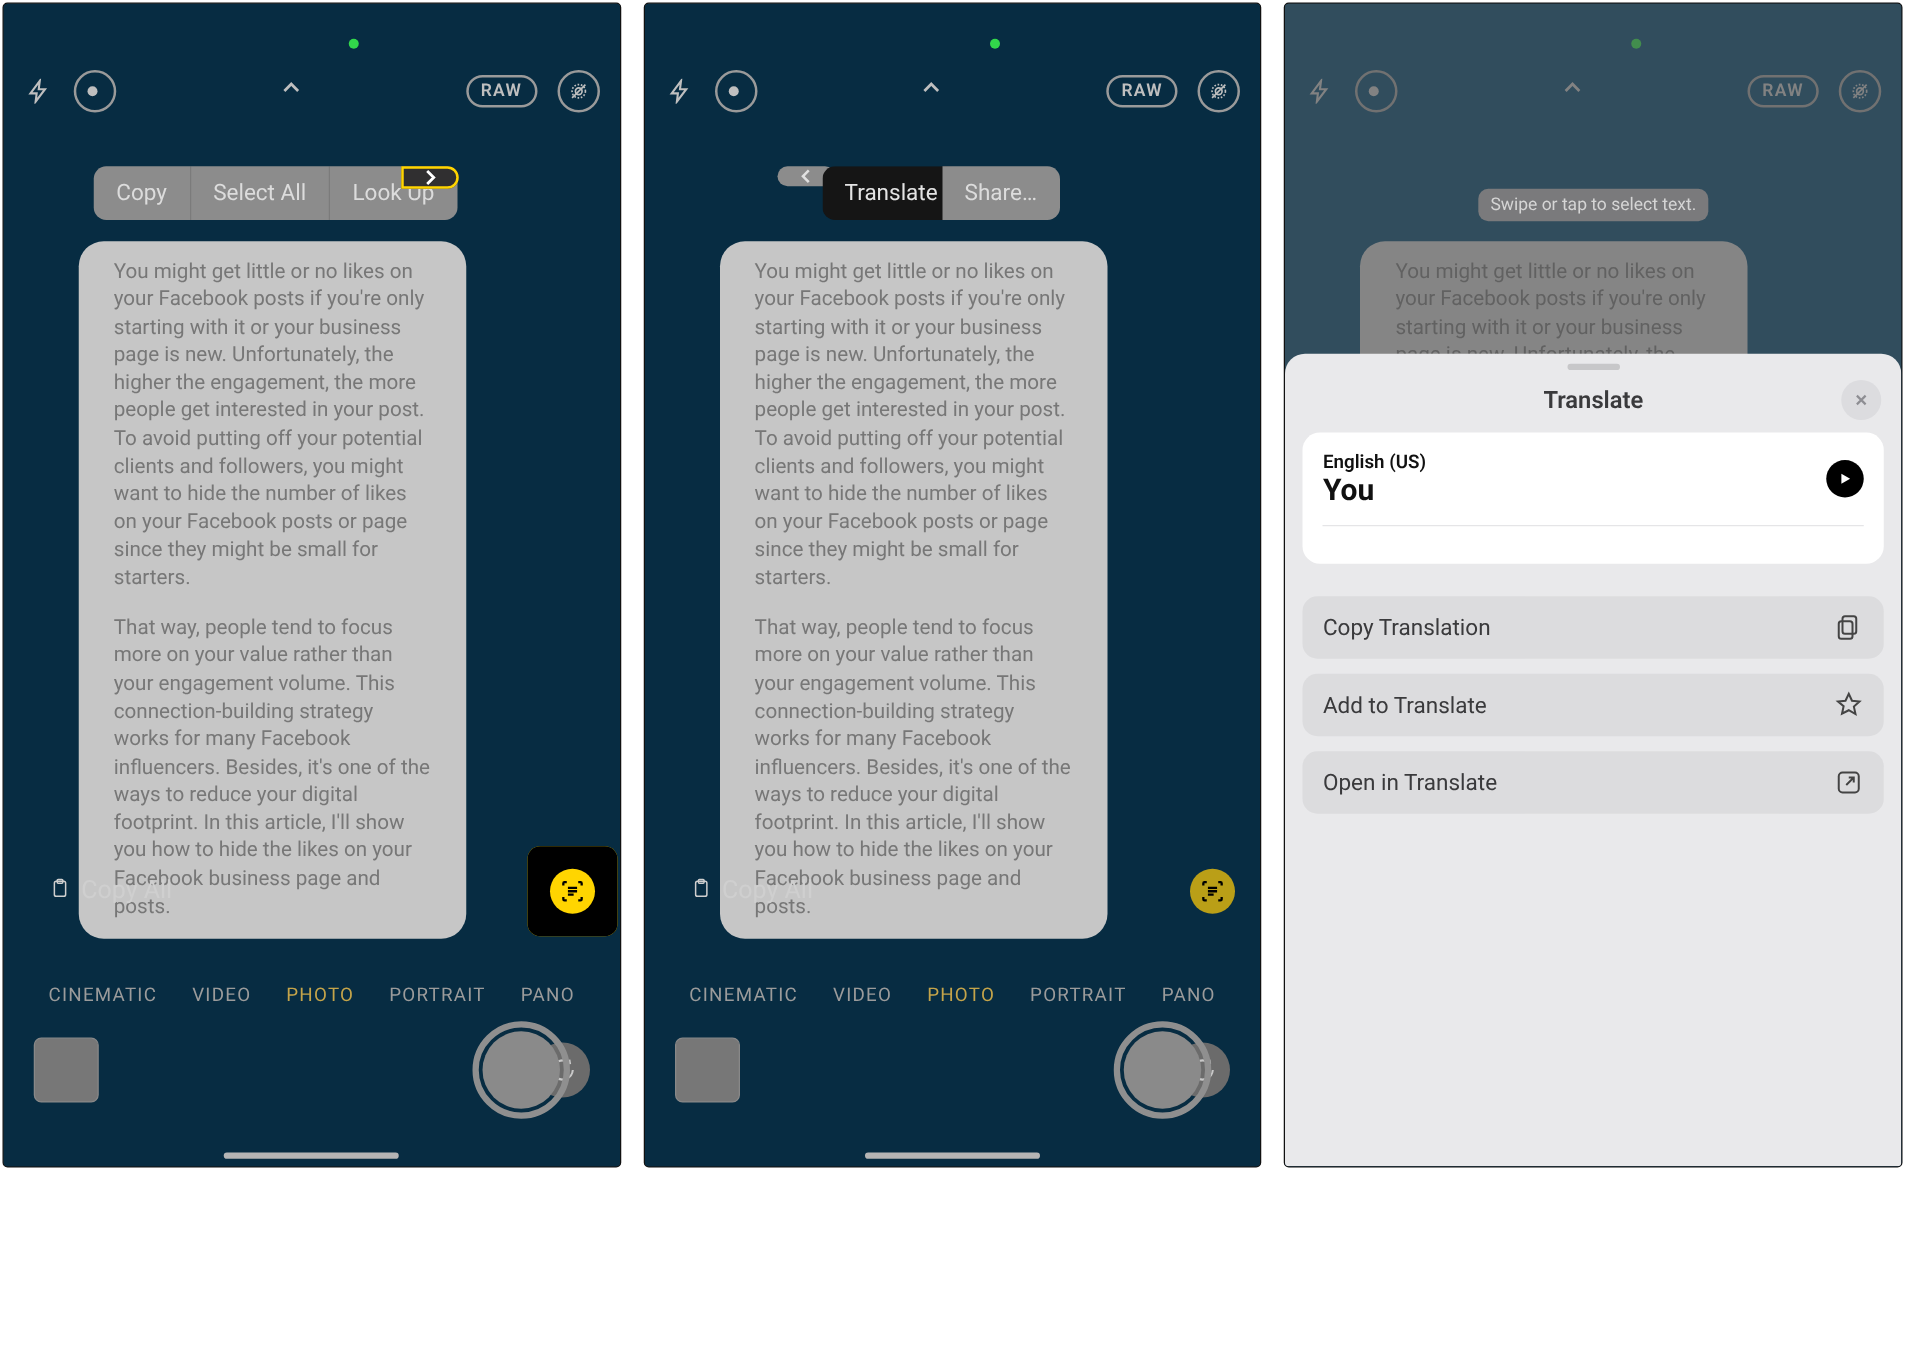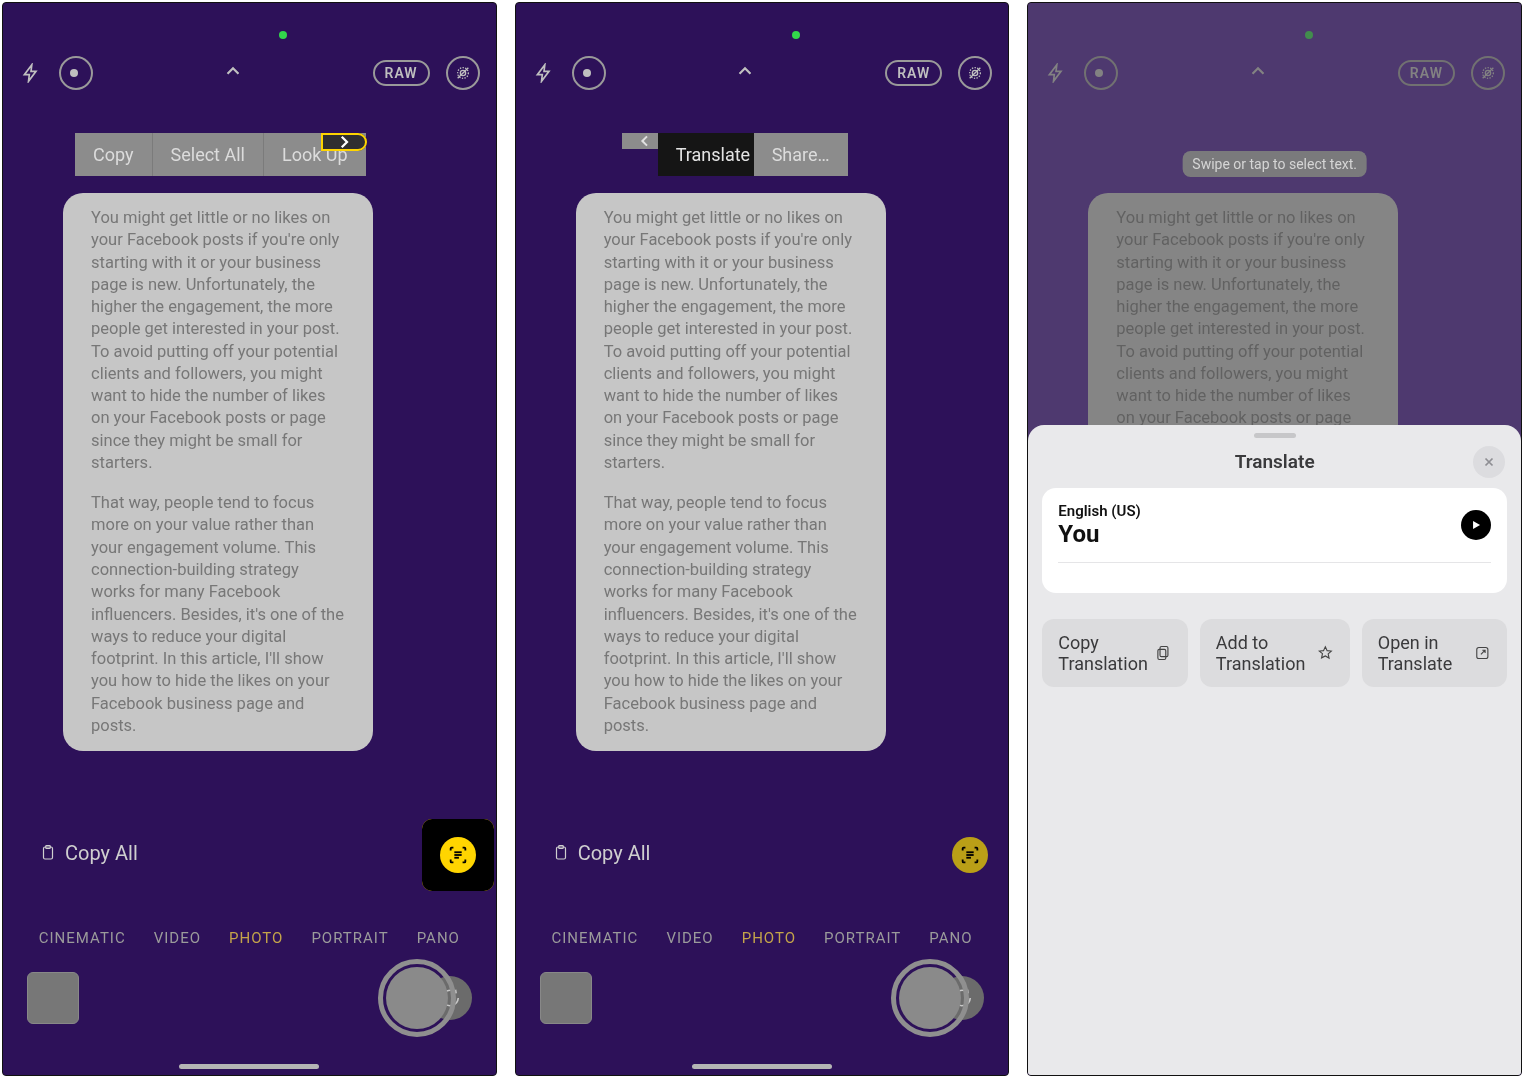--- a/index.html
+++ b/index.html
@@ -19,22 +19,22 @@
     width:1524px;
   }
   .row {
     display:flex;
     gap:18px;
     padding:2px;
   }
   .phone {
     position:relative;
     flex:1;
-    height:1074px;
-    background:#4c1d95;
+    height:932px;
+    background:#0c4a6e;
     border-radius:4px;
     overflow:hidden;
     border:1px solid #111;
     color:#bfbfbf;
   }
   .dim-overlay {
     position:absolute;
     inset:0;
     background:rgba(0,0,0,0.4);
     pointer-events:none;
@@ -87,21 +87,21 @@
     font-size:16.5px;
     line-height:1.35;
   }
   .textcard p{margin:0 0 18px 0;}
   .textcard p:last-child{margin:0;}
   
   .tooltip-dark, .tooltip-light {
     position:absolute;
     display:flex;
     align-items:stretch;
-    border-radius:0;
+    border-radius:10px;
     overflow:hidden;
     font-size:18px;
   }
   .tooltip-dark { background:#302f30; color:#e4e4e4; }
   .tooltip-light { background:#8c8c8c; color:#dcdcdc; }
   .tooltip-dark .seg, .tooltip-light .seg {
     padding:11px 18px;
     display:flex; align-items:center; justify-content:center;
     border-right:1px solid rgba(255,255,255,0.12);
   }
@@ -199,21 +199,21 @@
   .tc-lang{font-size:15px;font-weight:600;}
   .tc-word{font-size:24px;font-weight:700;}
   .tc-src .tc-lang{color:#111;}
   .tc-src .tc-word{color:#111;}
   .tc-dst .tc-lang{color:var(--blue);}
   .tc-dst .tc-word{color:var(--blue);}
   .tc-play{width:30px;height:30px;border-radius:50%;display:flex;align-items:center;justify-content:center;}
   .tc-play.black{background:#000;color:#fff;}
   .tc-play.blue{background:var(--blue);color:#fff;}
   .tc-divider{height:1px;background:#e5e5e7;margin:14px 0;}
-  .action-list{margin-top:26px;display:flex;flex-direction:row;gap:12px;}
+  .action-list{margin-top:26px;display:flex;flex-direction:column;gap:12px;}
   .action-item{
     background:#dcdcde;border-radius:12px;
     display:flex;justify-content:space-between;align-items:center;
     padding:13px 16px;font-size:18px;color:#3a3a3c;
   }
   .action-item svg{width:24px;height:24px;fill:none;stroke:#444;stroke-width:1.6;}
 
   .hint-pill{
     position:absolute; top:148px; left:50%; transform:translateX(-50%);
     background:#7a7a7c; color:#d5d5d5; font-size:14px;
@@ -490,21 +490,21 @@
 
       <div class="action-list">
         <div class="action-item">
           <span>Copy Translation</span>
           <svg viewBox="0 0 24 24">
               <rect x="7" y="3" width="11" height="14" rx="2"></rect>
               <rect x="4" y="7" width="11" height="14" rx="2"></rect>
             </svg>
         </div>
         <div class="action-item">
-          <span>Add to Translation</span>
+          <span>Add to Translate</span>
           <svg viewBox="0 0 24 24">
               <path d="m12 3 2.6 5.6 6 .6-4.5 4.1 1.3 6-5.4-3.1L6.6 19l1.3-6L3.4 9.2l6-.6Z"></path>
             </svg>
         </div>
         <div class="action-item">
           <span>Open in Translate</span>
           <svg viewBox="0 0 24 24">
               <rect x="4" y="4" width="16" height="16" rx="3"></rect>
               <path d="m10 14 6-6M12 8h4v4"></path>
             </svg>

